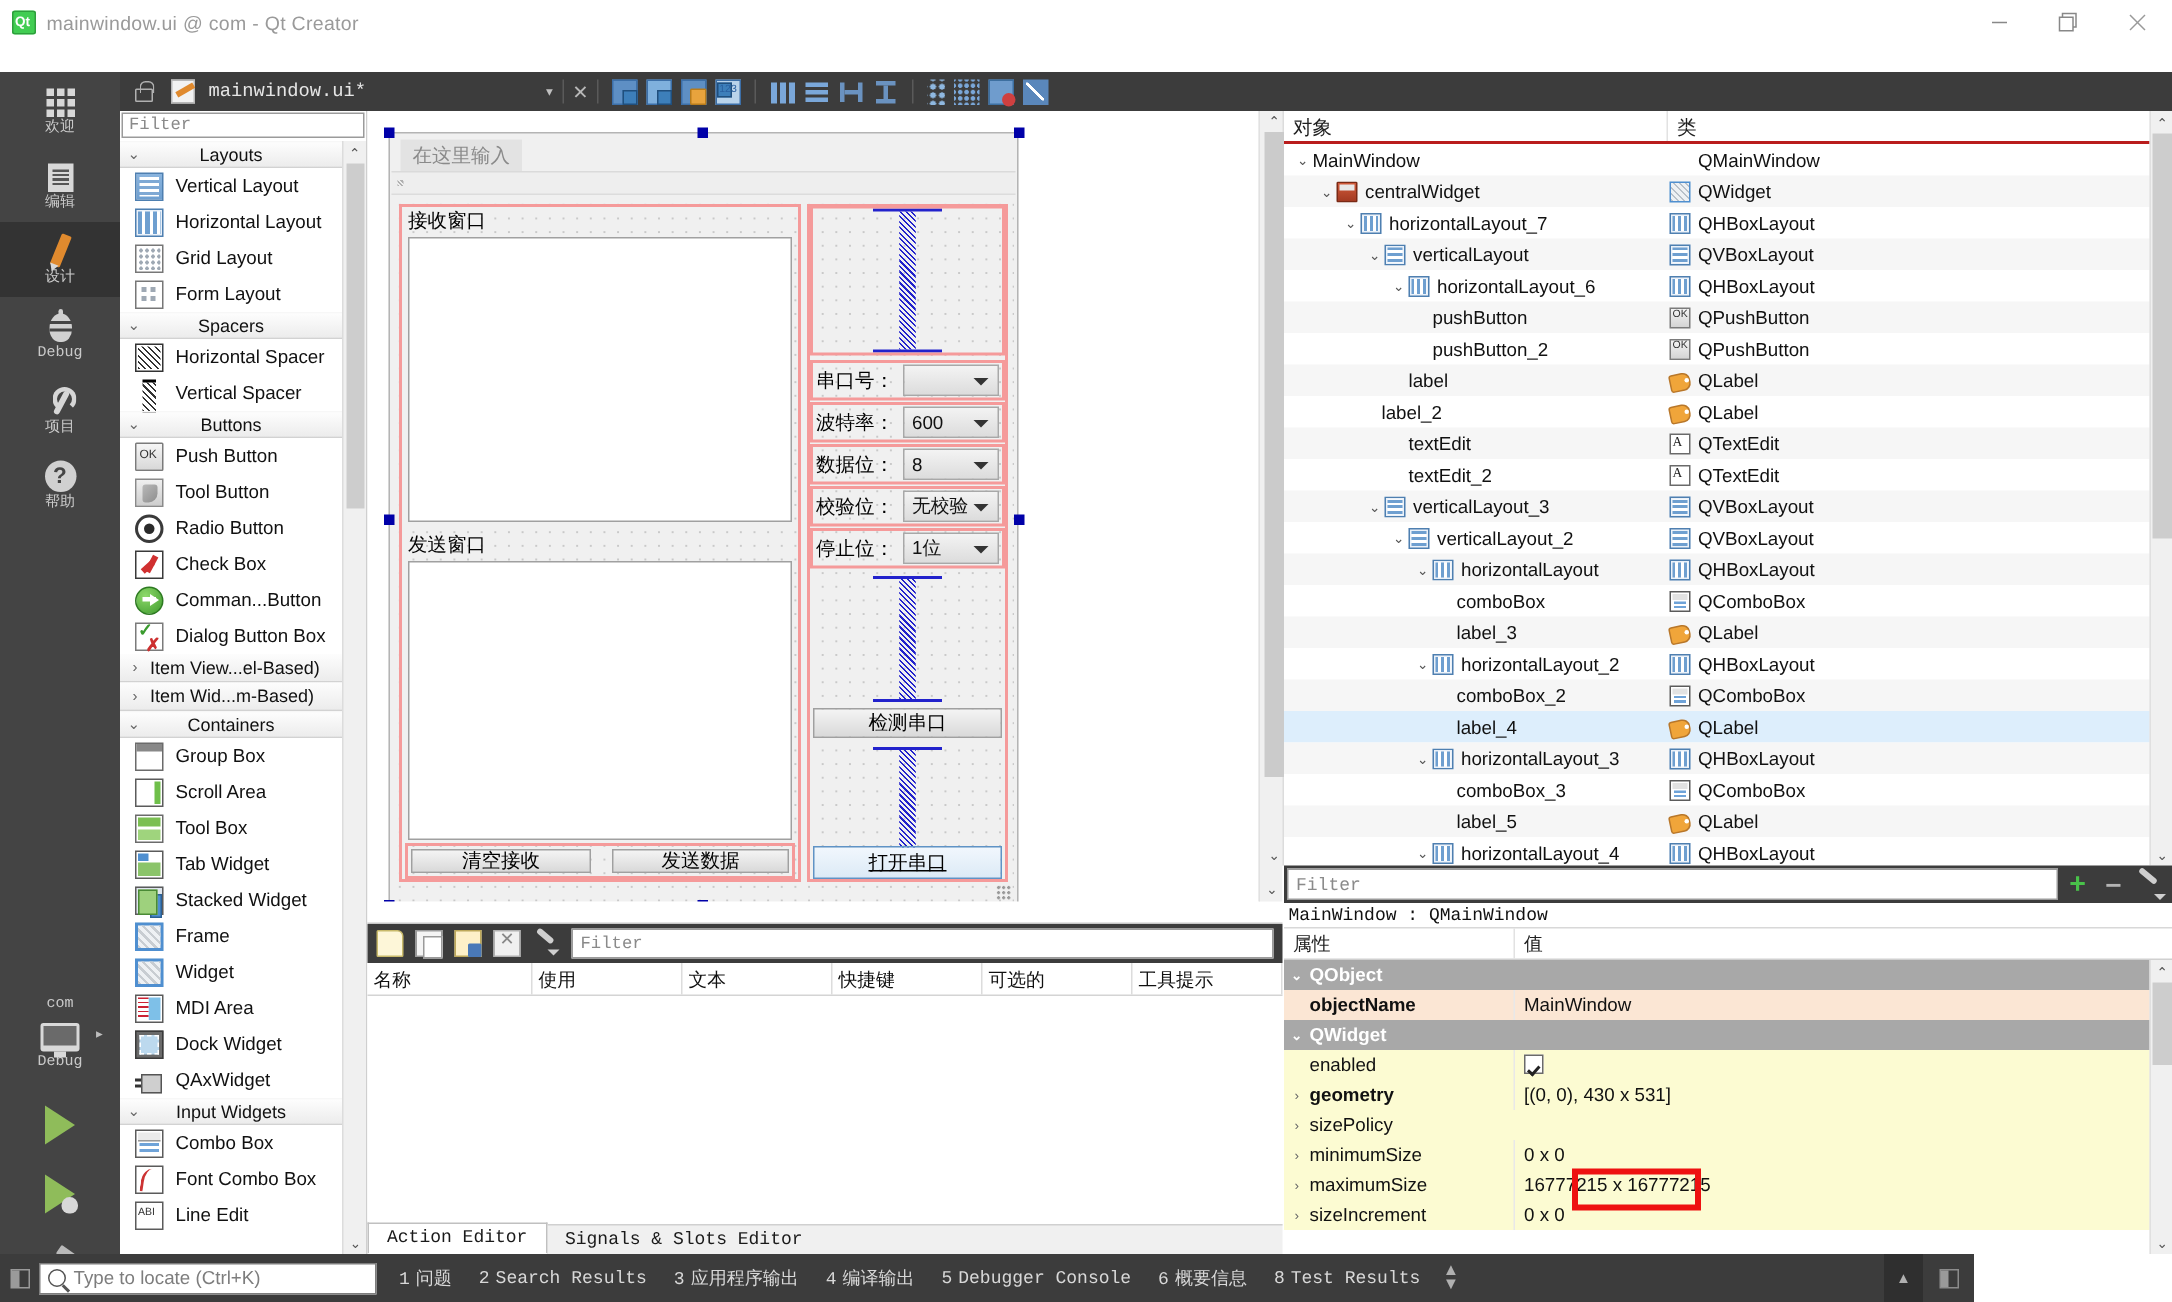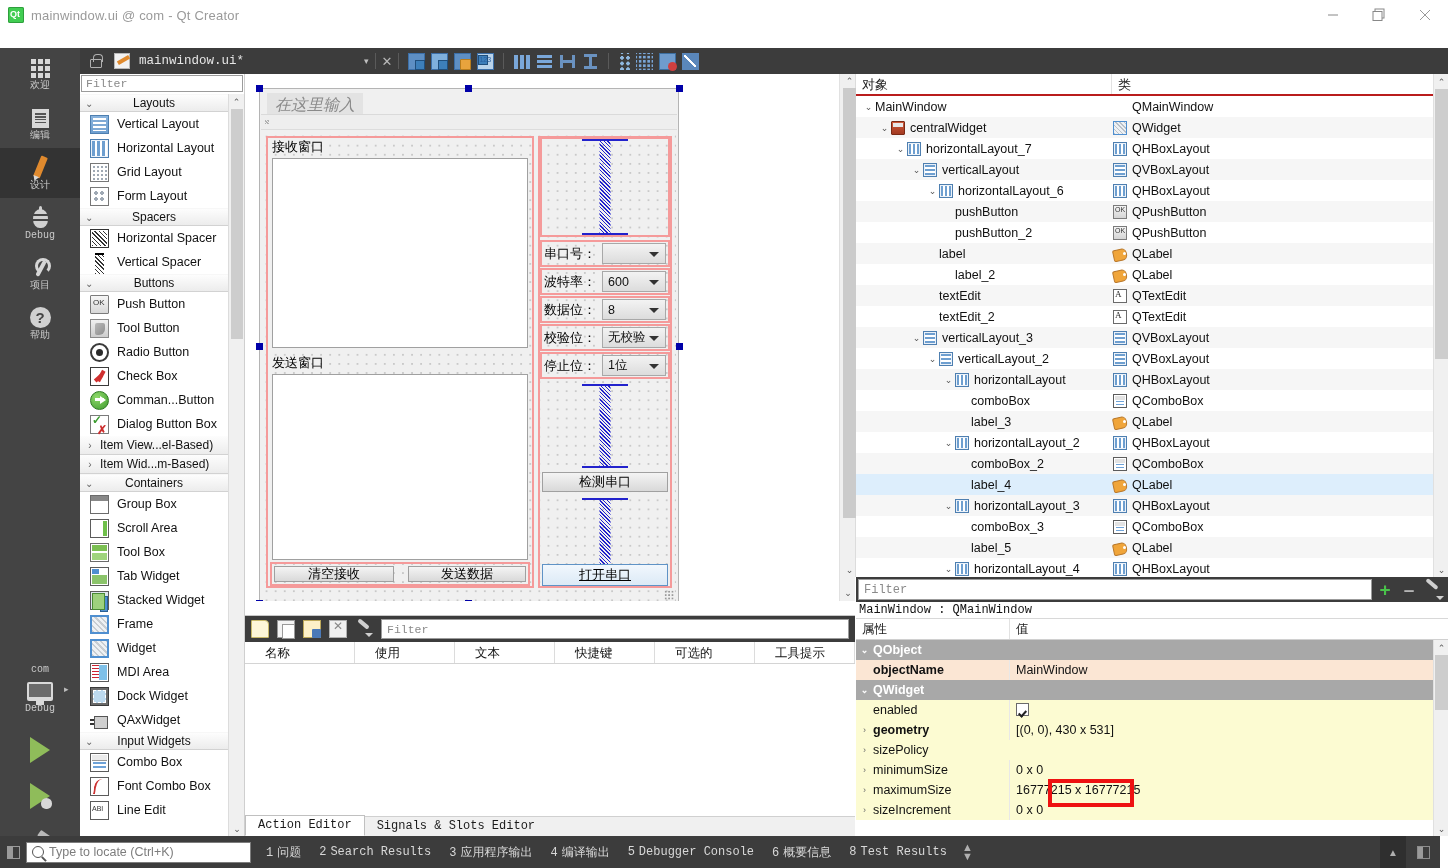--- a/index.html
+++ b/index.html
@@ -227,21 +227,21 @@
   .i-lineedit::after{content:"ABI";position:absolute;left:1px;top:3px;font-size:7px;color:#333;font-family:"Liberation Sans",sans-serif;}
 
   
   .designer { position:absolute; left:245px; top:74px; width:610px; height:541px;
               background:#ffffff; overflow:hidden; }
   .form-canvas { position:absolute; left:4px; top:4px; width:586px; height:518px; }
   .mw-frame { position:absolute; left:10px; top:10px; width:420px; height:515px;
               background:#f0f0f0; border:1px solid #b4b4b4; }
   .menubar-ph { position:absolute; left:1px; top:1px; width:416px; height:23px; background:#f0f0f0; }
   .menu-ph-item { position:absolute; left:6px; top:3px; padding:2px 8px; background:#e3e3e3;
-                  color:#8a8a8a; font-size:16px;font-style:italic; }
+                  color:#8a8a8a; font-size:13px; }
   .mw-toolbararea { position:absolute; left:1px; top:25px; width:416px; height:16px;
                     background:#eeeeee; border-top:1px solid #dadada; border-bottom:1px solid #dcdcdc;}
   .mw-toolbararea::after{content:"";position:absolute;left:4px;top:5px;width:4px;height:4px;
      background:repeating-linear-gradient(45deg,#b0b0b0 0 1px,transparent 1px 2px);}
   .central { position:absolute; left:2px; top:43px; width:414px; height:470px;
              background:#f0f0f0;
              background-image:radial-gradient(#c9c9c9 0.8px, transparent 0.9px);
              background-size:9.1px 9.1px; }
   .sel-layout { position:absolute; border:2px solid #f59a9a; }
   .sel-thin  { position:absolute; border:1px solid #f59a9a; }
@@ -282,21 +282,21 @@
   .ap-ico.edit{background:#fdf0c8;border:1px solid #bda85a;}
   .ap-ico.edit::after{content:"";position:absolute;right:-1px;bottom:-1px;width:9px;height:9px;background:#4a79b8;border-radius:1px;}
   .ap-ico.del{background:#f0f0f0;border:1px solid #b0b0b0;}
   .ap-ico.del::after{content:"✕";position:absolute;left:3px;top:-2px;color:#888;font-size:12px;}
   .ap-ico.tools::after{content:"";position:absolute;left:2px;top:2px;width:13px;height:4px;background:#cfcfcf;transform:rotate(40deg);border-radius:2px;}
   .ap-ico.tools::before{content:"";position:absolute;right:0;bottom:1px;border-left:4px solid transparent;border-right:4px solid transparent;border-top:4px solid #cfcfcf;}
   .ap-filter { flex:1; height:20px; margin-right:6px; background:#fff; border:1px solid #9b9b9b;
                display:flex;align-items:center;padding-left:5px;
                font-family:"Liberation Mono",monospace;font-size:11.5px;color:#8a8a8a; }
   .ap-head { height:22px; display:flex; border-bottom:1px solid #d4d4d4; background:#fff; }
-  .ap-head div { font-size:12.5px; color:#111; padding-left:20px; line-height:22px;
+  .ap-head div { font-size:12.5px; color:#111; padding-left:4px; line-height:22px;
                  border-right:1px solid #dcdcdc; }
   .ap-body { height:150px; background:#fff; }
   .ap-tabs { position:absolute; bottom:0; left:0; right:0; height:20px;
              background:#f0f0f0; display:flex; align-items:flex-end; border-top:1px solid #d0d0d0; }
   .ap-tab { font-family:"Liberation Mono",monospace; font-size:12px; color:#1a1a1a;
             padding:2px 12px 3px; }
   .ap-tab.active { background:#ffffff; border:1px solid #c0c0c0; border-bottom:1px solid #fff; }
 
   
   .objpane { position:absolute; left:856px; top:74px; width:592px; height:503px; background:#fff; }
@@ -369,21 +369,21 @@
   .pp-bold { font-weight:bold; }
   .pp-check { width:13px;height:13px;border:1px solid #6a6a6a;background:#fff;position:relative;display:inline-block;vertical-align:-2px;}
   .pp-check::after{content:"";position:absolute;left:3px;top:5px;width:3px;height:6px;border:solid #222;border-width:0 2px 2px 0;transform:rotate(42deg);}
   .pp-scroll { position:absolute; right:0; top:63px; width:15px; bottom:0; background:#f0f0f0; border-left:1px solid #e0e0e0;}
   .pp-scroll .up,.pp-scroll .dn{position:absolute;left:0;width:15px;height:15px;display:flex;align-items:center;justify-content:center;color:#555;font-size:9px;}
   .pp-scroll .up{top:0;} .pp-scroll .dn{bottom:0;}
   .pp-scroll .thumb{position:absolute;left:1px;top:15px;width:13px;height:55px;background:#cdcdcd;}
   .redbox { position:absolute; border:4px solid #ee1111; }
 
   
-  .statusbar { position:absolute; left:0; bottom:0; width:1440px; height:32px; background:#3c3c3c;
+  .statusbar { position:absolute; left:0; bottom:0; width:1316px; height:32px; background:#3c3c3c;
                display:flex; align-items:center; }
   .sb-left { width:26px; height:32px; display:flex;align-items:center;justify-content:center; }
   .sb-sq { width:13px;height:13px;border:1.5px solid #9a9a9a; position:relative;}
   .sb-sq::after{content:"";position:absolute;left:0;top:0;bottom:0;width:5px;background:#9a9a9a;}
   .locator { width:225px; height:21px; background:#fff; border:1px solid #7d7d7d;
              display:flex;align-items:center;padding-left:5px; }
   .loc-mag { width:12px;height:12px;border:1.6px solid #555;border-radius:50%;position:relative;margin-right:5px;flex:none;}
   .loc-mag::after{content:"";position:absolute;right:-4px;bottom:-3px;width:6px;height:1.8px;background:#555;transform:rotate(45deg);}
   .loc-ph { font-size:12.5px; color:#7d7d7d; }
   .sb-item { color:#d8d8d8; font-family:"Liberation Mono",monospace; font-size:12px; padding:0 9px; }
@@ -901,21 +901,21 @@
           <div class="ot-name" style="padding-left: 70px;">
             <span class="ot-chev"></span>
             <span class="ot-txt">label</span>
           </div>
           <div class="ot-class">
             <span class="ot-ico ic-label"></span>
             <span class="ot-txt">QLabel</span>
           </div>
         </div>
         <div class="ot-row">
-          <div class="ot-name" style="padding-left: 86px; align-items: center;">
+          <div class="ot-name" style="padding-left: 52px; align-items: center;">
             <span class="ot-chev"></span>
             <span class="ot-txt">label_2</span>
           </div>
           <div class="ot-class">
             <span class="ot-ico ic-label"></span>
             <span class="ot-txt">QLabel</span>
           </div>
         </div>
         <div class="ot-row alt">
           <div class="ot-name" style="padding-left: 70px;">

